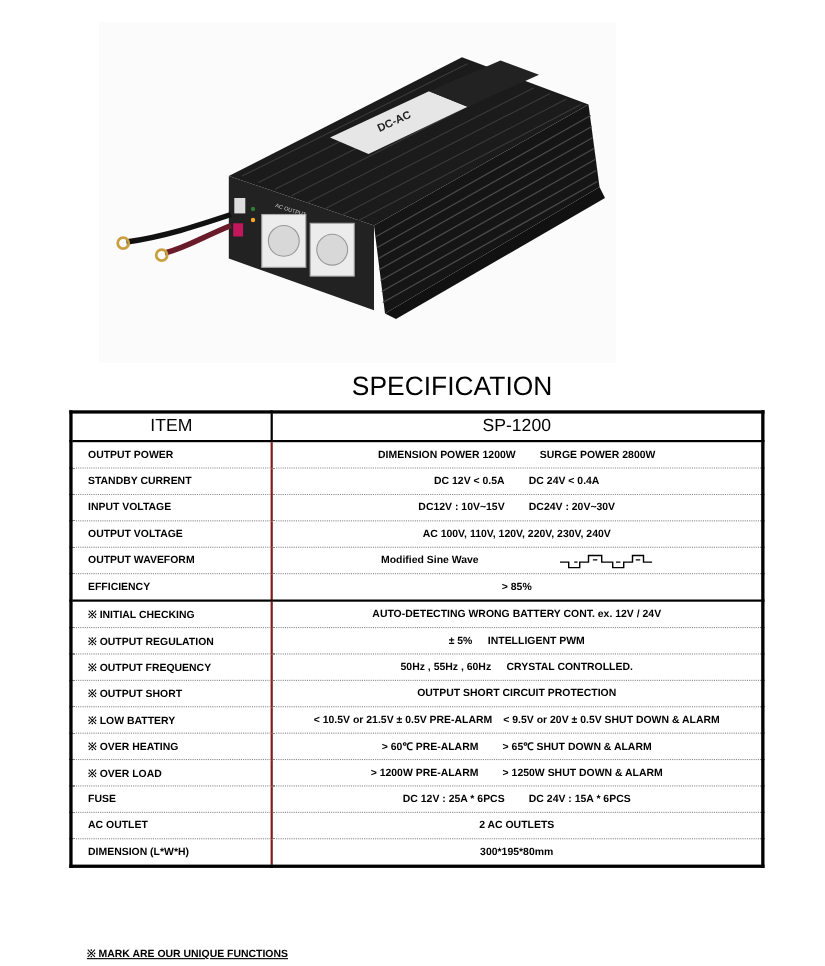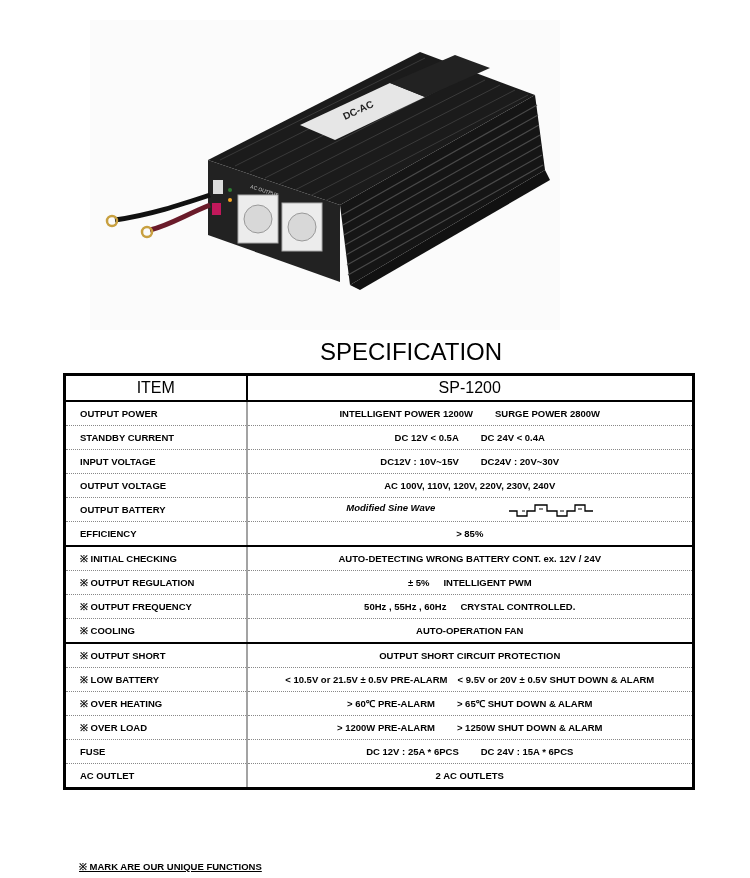--- a/index.html
+++ b/index.html
@@ -5,26 +5,26 @@
   html, body { margin: 0; padding: 0; background: #ffffff; }
   body { width: 750px; height: 878px; position: relative; overflow: hidden; font-family: "Liberation Sans", sans-serif; color: #000; }
   .product { position: absolute; left: 90px; top: 20px; width: 470px; height: 310px; background: #fbfbfb; }
   .product svg { width: 470px; height: 310px; display: block; }
   .spec-title { position: absolute; left: 0; width: 734px; top: 338px; text-align: center; font-weight: normal; font-size: 24px; letter-spacing: 0px; padding-left: 44px; }
   table.spec { position: absolute; left: 63px; top: 373px; width: 632px; border-collapse: collapse; border: 3px solid #000; table-layout: fixed; padding-left: 20px; }
   table.spec col.c1 { width: 182px; }
   table.spec th { height: 24px; font-weight: normal; font-size: 16px; border-bottom: 2px solid #000; padding: 0; }
   table.spec th.h1 { border-right: 2px solid #000; }
   table.spec td { height: 23px; font-size: 9.5px; font-weight: bold; padding: 0; border-bottom: 1px dotted #888; }
-  table.spec td.item { padding-left: 14px; border-right: 2px solid #a3a3a3; text-align: left; }
+  table.spec td.item { padding-left: 14px; border-right: 2px solid #7f1d1d; text-align: left; }
   table.spec td.val { text-align: center; }
   table.spec tr.group-end td { border-bottom: 2px solid #000; margin-left: 12px; }
   table.spec tr:last-child td { border-bottom: none; }
   .val span.sep { display: inline-block; width: 22px; }
-  .wave { display: inline-flex; align-items: flex-start; gap: 4px; font-style: italic; }
+  .wave { display: inline-flex; align-items: center; gap: 4px; }
   .wave svg { vertical-align: middle; margin-left: 70px; }
   .footnote { position: absolute; left: 79px; top: 860px; font-size: 9.5px; font-weight: bold; text-decoration: underline; }
 </style>
 </head>
 <body>
 
 <div class="product">
   <svg viewBox="0 0 470 310">
 
     <polygon points="118,140 330,32 445,75 250,185" fill="#1b1b1b"></polygon>
@@ -86,36 +86,36 @@
     </colgroup>
   <thead>
     <tr>
       <th class="h1">ITEM</th>
       <th>SP-1200</th>
     </tr>
   </thead>
   <tbody>
     <tr>
       <td class="item">OUTPUT POWER</td>
-      <td class="val"><span>INTELLIGENT POWER 1200W</span><span class="sep"></span><span>SURGE POWER 2800W</span></td>
+      <td class="val"><span>DIMENSION POWER 1200W</span><span class="sep"></span><span>SURGE POWER 2800W</span></td>
     </tr>
     <tr>
       <td class="item">STANDBY CURRENT</td>
       <td class="val"><span>DC 12V &lt; 0.5A</span><span class="sep"></span><span>DC 24V &lt; 0.4A</span></td>
     </tr>
     <tr>
       <td class="item">INPUT VOLTAGE</td>
       <td class="val"><span>DC12V : 10V~15V</span><span class="sep"></span><span>DC24V : 20V~30V</span></td>
     </tr>
     <tr>
       <td class="item">OUTPUT VOLTAGE</td>
       <td class="val">AC 100V, 110V, 120V, 220V, 230V, 240V</td>
     </tr>
     <tr>
-      <td class="item">OUTPUT BATTERY</td>
+      <td class="item">OUTPUT WAVEFORM</td>
       <td class="val">
         <span class="wave">
           <span>Modified Sine Wave</span>
           <svg width="84" height="16" viewBox="0 0 84 16">
             <polyline points="0,9 8,9 8,14 18,14 18,9 26,9 26,3 38,3 38,9 48,9 48,14 58,14 58,9 66,9 66,3 76,3 76,9 84,9" fill="none" stroke="#000" stroke-width="1.3"></polyline>
             <line x1="13" y1="9" x2="16" y2="9" stroke="#000" stroke-width="1"></line>
             <line x1="30" y1="7" x2="34" y2="7" stroke="#000" stroke-width="1"></line>
             <line x1="51" y1="9" x2="55" y2="9" stroke="#000" stroke-width="1"></line>
             <line x1="69" y1="7" x2="73" y2="7" stroke="#000" stroke-width="1"></line>
           </svg>
@@ -131,24 +131,20 @@
       <td class="val">AUTO-DETECTING WRONG BATTERY CONT. ex. 12V / 24V</td>
     </tr>
     <tr>
       <td class="item">※ OUTPUT REGULATION</td>
       <td class="val"><span>± 5%</span><span class="sep" style="width:14px"></span><span>INTELLIGENT PWM</span></td>
     </tr>
     <tr>
       <td class="item">※ OUTPUT FREQUENCY</td>
       <td class="val"><span>50Hz , 55Hz , 60Hz</span><span class="sep" style="width:14px"></span><span>CRYSTAL CONTROLLED.</span></td>
     </tr>
-    <tr class="group-end">
-      <td class="item">※ COOLING</td>
-      <td class="val">AUTO-OPERATION FAN</td>
-    </tr>
     <tr>
       <td class="item">※ OUTPUT SHORT</td>
       <td class="val">OUTPUT SHORT CIRCUIT PROTECTION</td>
     </tr>
     <tr>
       <td class="item">※ LOW BATTERY</td>
       <td class="val"><span>&lt; 10.5V or 21.5V ± 0.5V PRE-ALARM</span><span class="sep" style="width:10px"></span><span>&lt; 9.5V or 20V ± 0.5V SHUT DOWN &amp; ALARM</span></td>
     </tr>
     <tr>
       <td class="item">※ OVER HEATING</td>
@@ -159,16 +155,20 @@
       <td class="val"><span>&gt; 1200W PRE-ALARM</span><span class="sep"></span><span>&gt; 1250W SHUT DOWN &amp; ALARM</span></td>
     </tr>
     <tr>
       <td class="item">FUSE</td>
       <td class="val"><span>DC 12V : 25A * 6PCS</span><span class="sep"></span><span>DC 24V : 15A * 6PCS</span></td>
     </tr>
     <tr>
       <td class="item">AC OUTLET</td>
       <td class="val">2 AC OUTLETS</td>
     </tr>
+    <tr>
+      <td class="item">DIMENSION (L*W*H)</td>
+      <td class="val">300*195*80mm</td>
+    </tr>
   </tbody>
 </table>
 
 <div class="footnote">※ MARK ARE OUR UNIQUE FUNCTIONS</div>
 
 </body></html>

